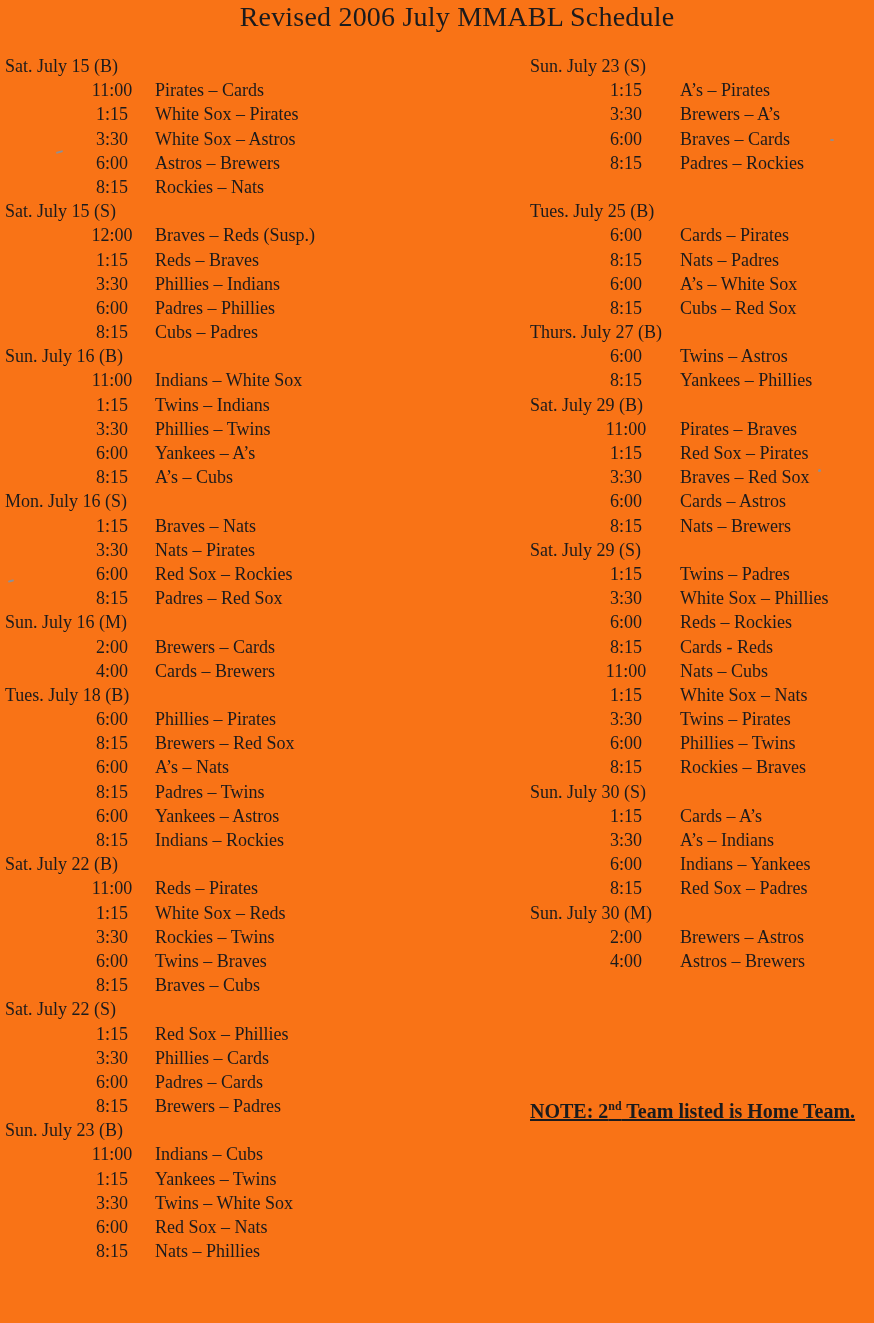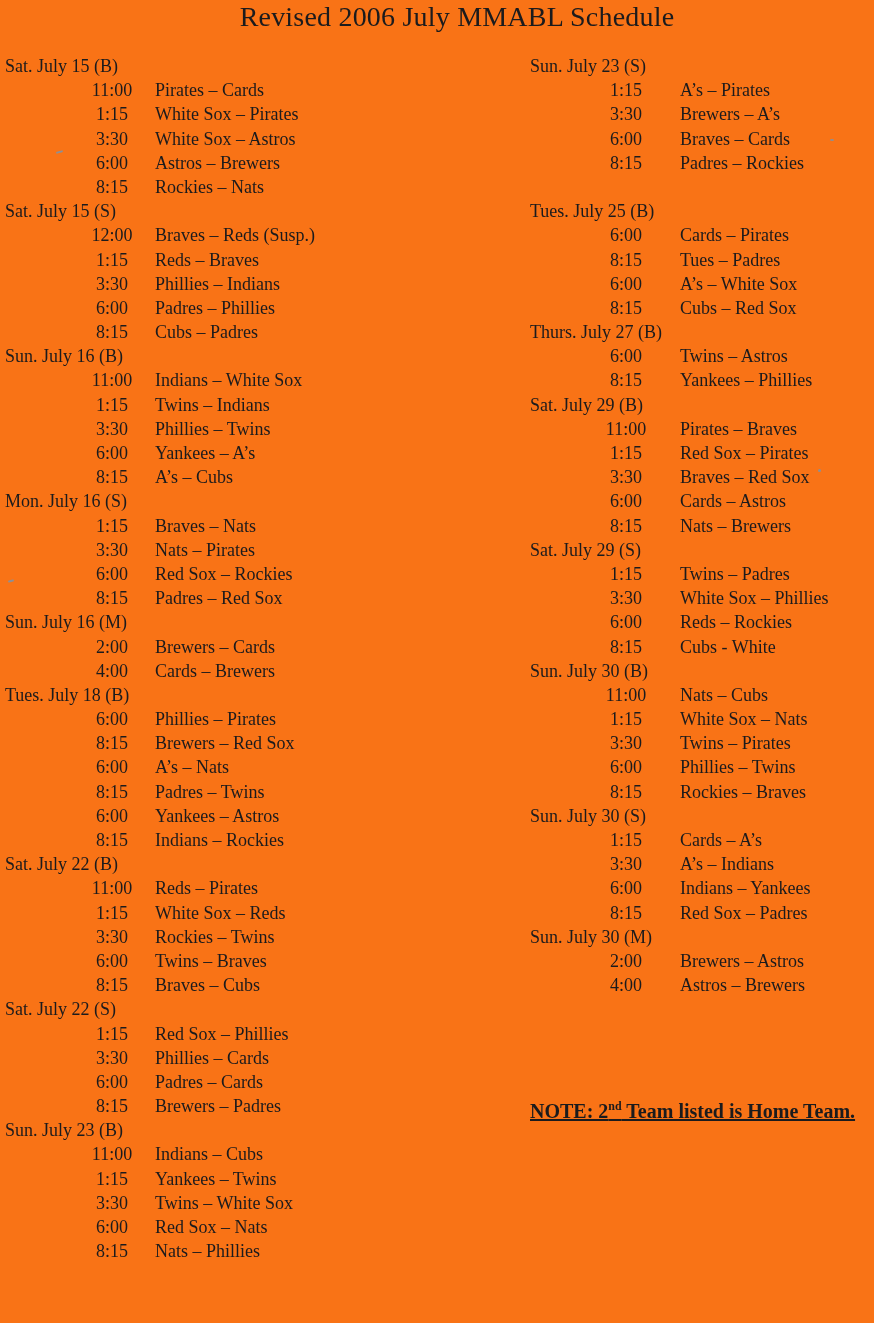--- a/index.html
+++ b/index.html
@@ -259,21 +259,21 @@
       </div>
       <div class="sched-row">
         <span class="date-heading">Tues. July 25 (B)</span>
       </div>
       <div class="sched-row">
         <span class="game-time">6:00</span>
         <span class="game-match">Cards – Pirates</span>
       </div>
       <div class="sched-row">
         <span class="game-time">8:15</span>
-        <span class="game-match">Tues – Padres</span>
+        <span class="game-match">Nats – Padres</span>
       </div>
       <div class="sched-row">
         <span class="game-time">6:00</span>
         <span class="game-match">A’s – White Sox</span>
       </div>
       <div class="sched-row">
         <span class="game-time">8:15</span>
         <span class="game-match">Cubs – Red Sox</span>
       </div>
       <div class="sched-row">
@@ -320,24 +320,21 @@
       <div class="sched-row">
         <span class="game-time">3:30</span>
         <span class="game-match">White Sox – Phillies</span>
       </div>
       <div class="sched-row">
         <span class="game-time">6:00</span>
         <span class="game-match">Reds – Rockies</span>
       </div>
       <div class="sched-row">
         <span class="game-time">8:15</span>
-        <span class="game-match">Cubs - White</span>
-      </div>
-      <div class="sched-row">
-        <span class="date-heading">Sun. July 30 (B)</span>
+        <span class="game-match">Cards - Reds</span>
       </div>
       <div class="sched-row">
         <span class="game-time">11:00</span>
         <span class="game-match">Nats – Cubs</span>
       </div>
       <div class="sched-row">
         <span class="game-time">1:15</span>
         <span class="game-match">White Sox – Nats</span>
       </div>
       <div class="sched-row">

